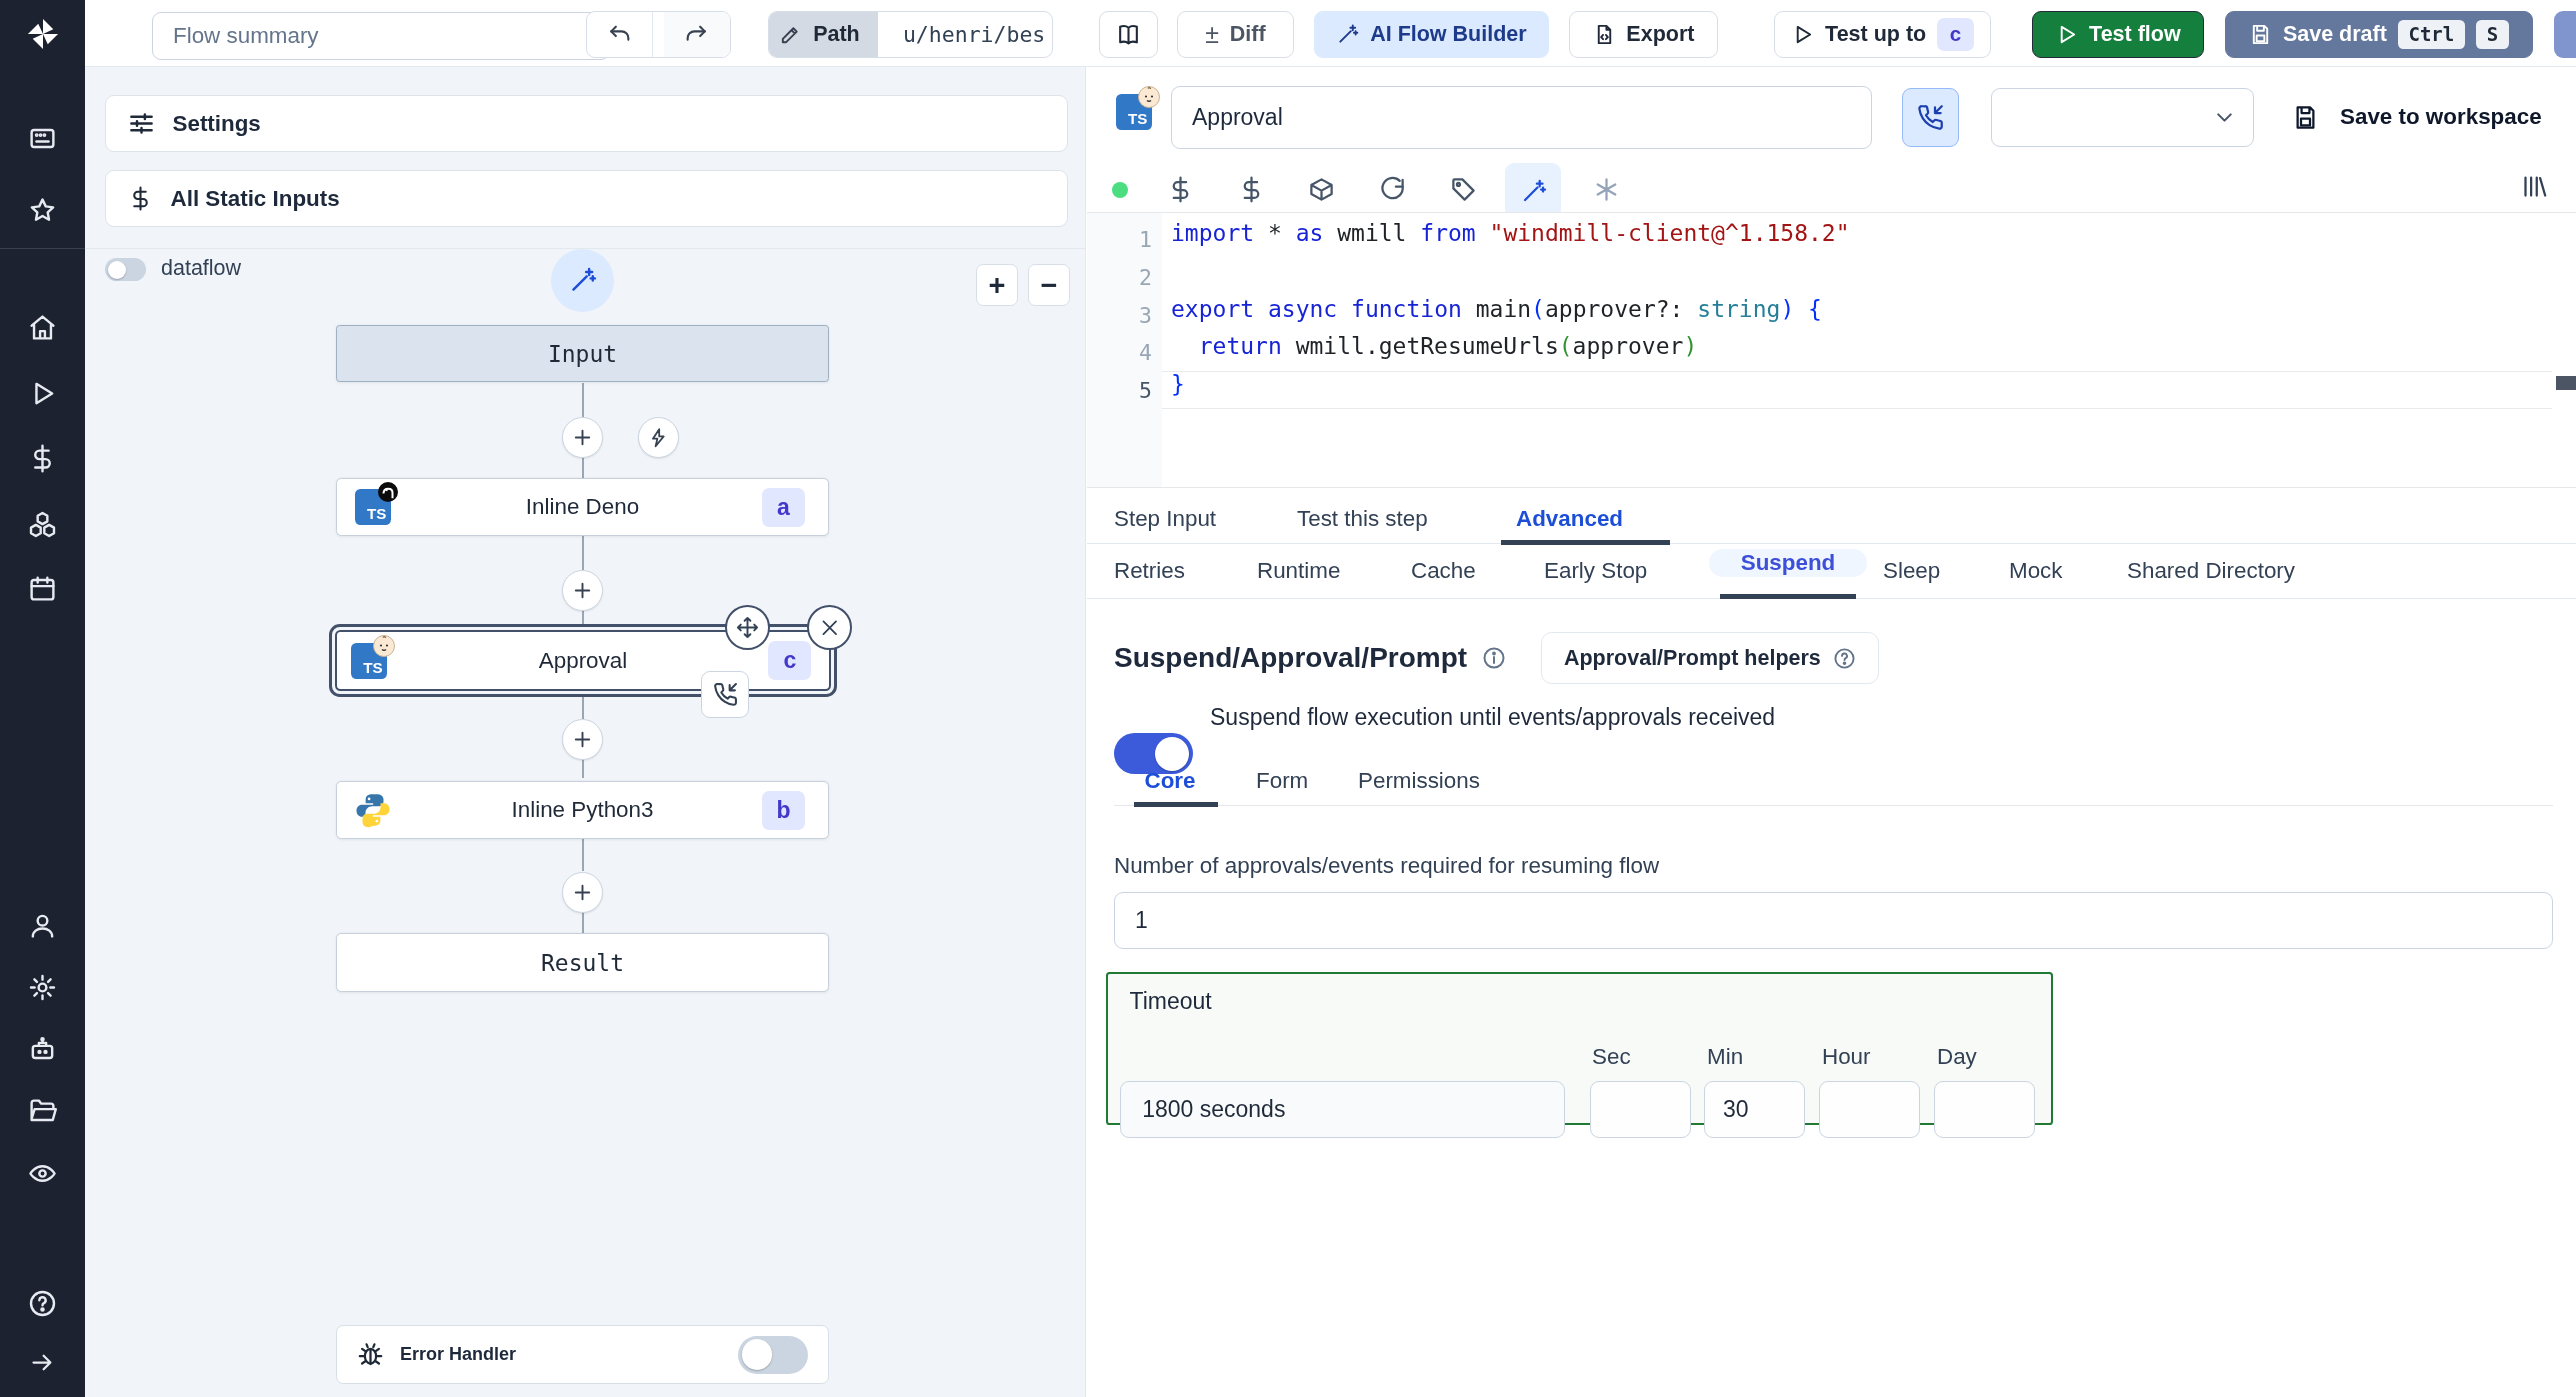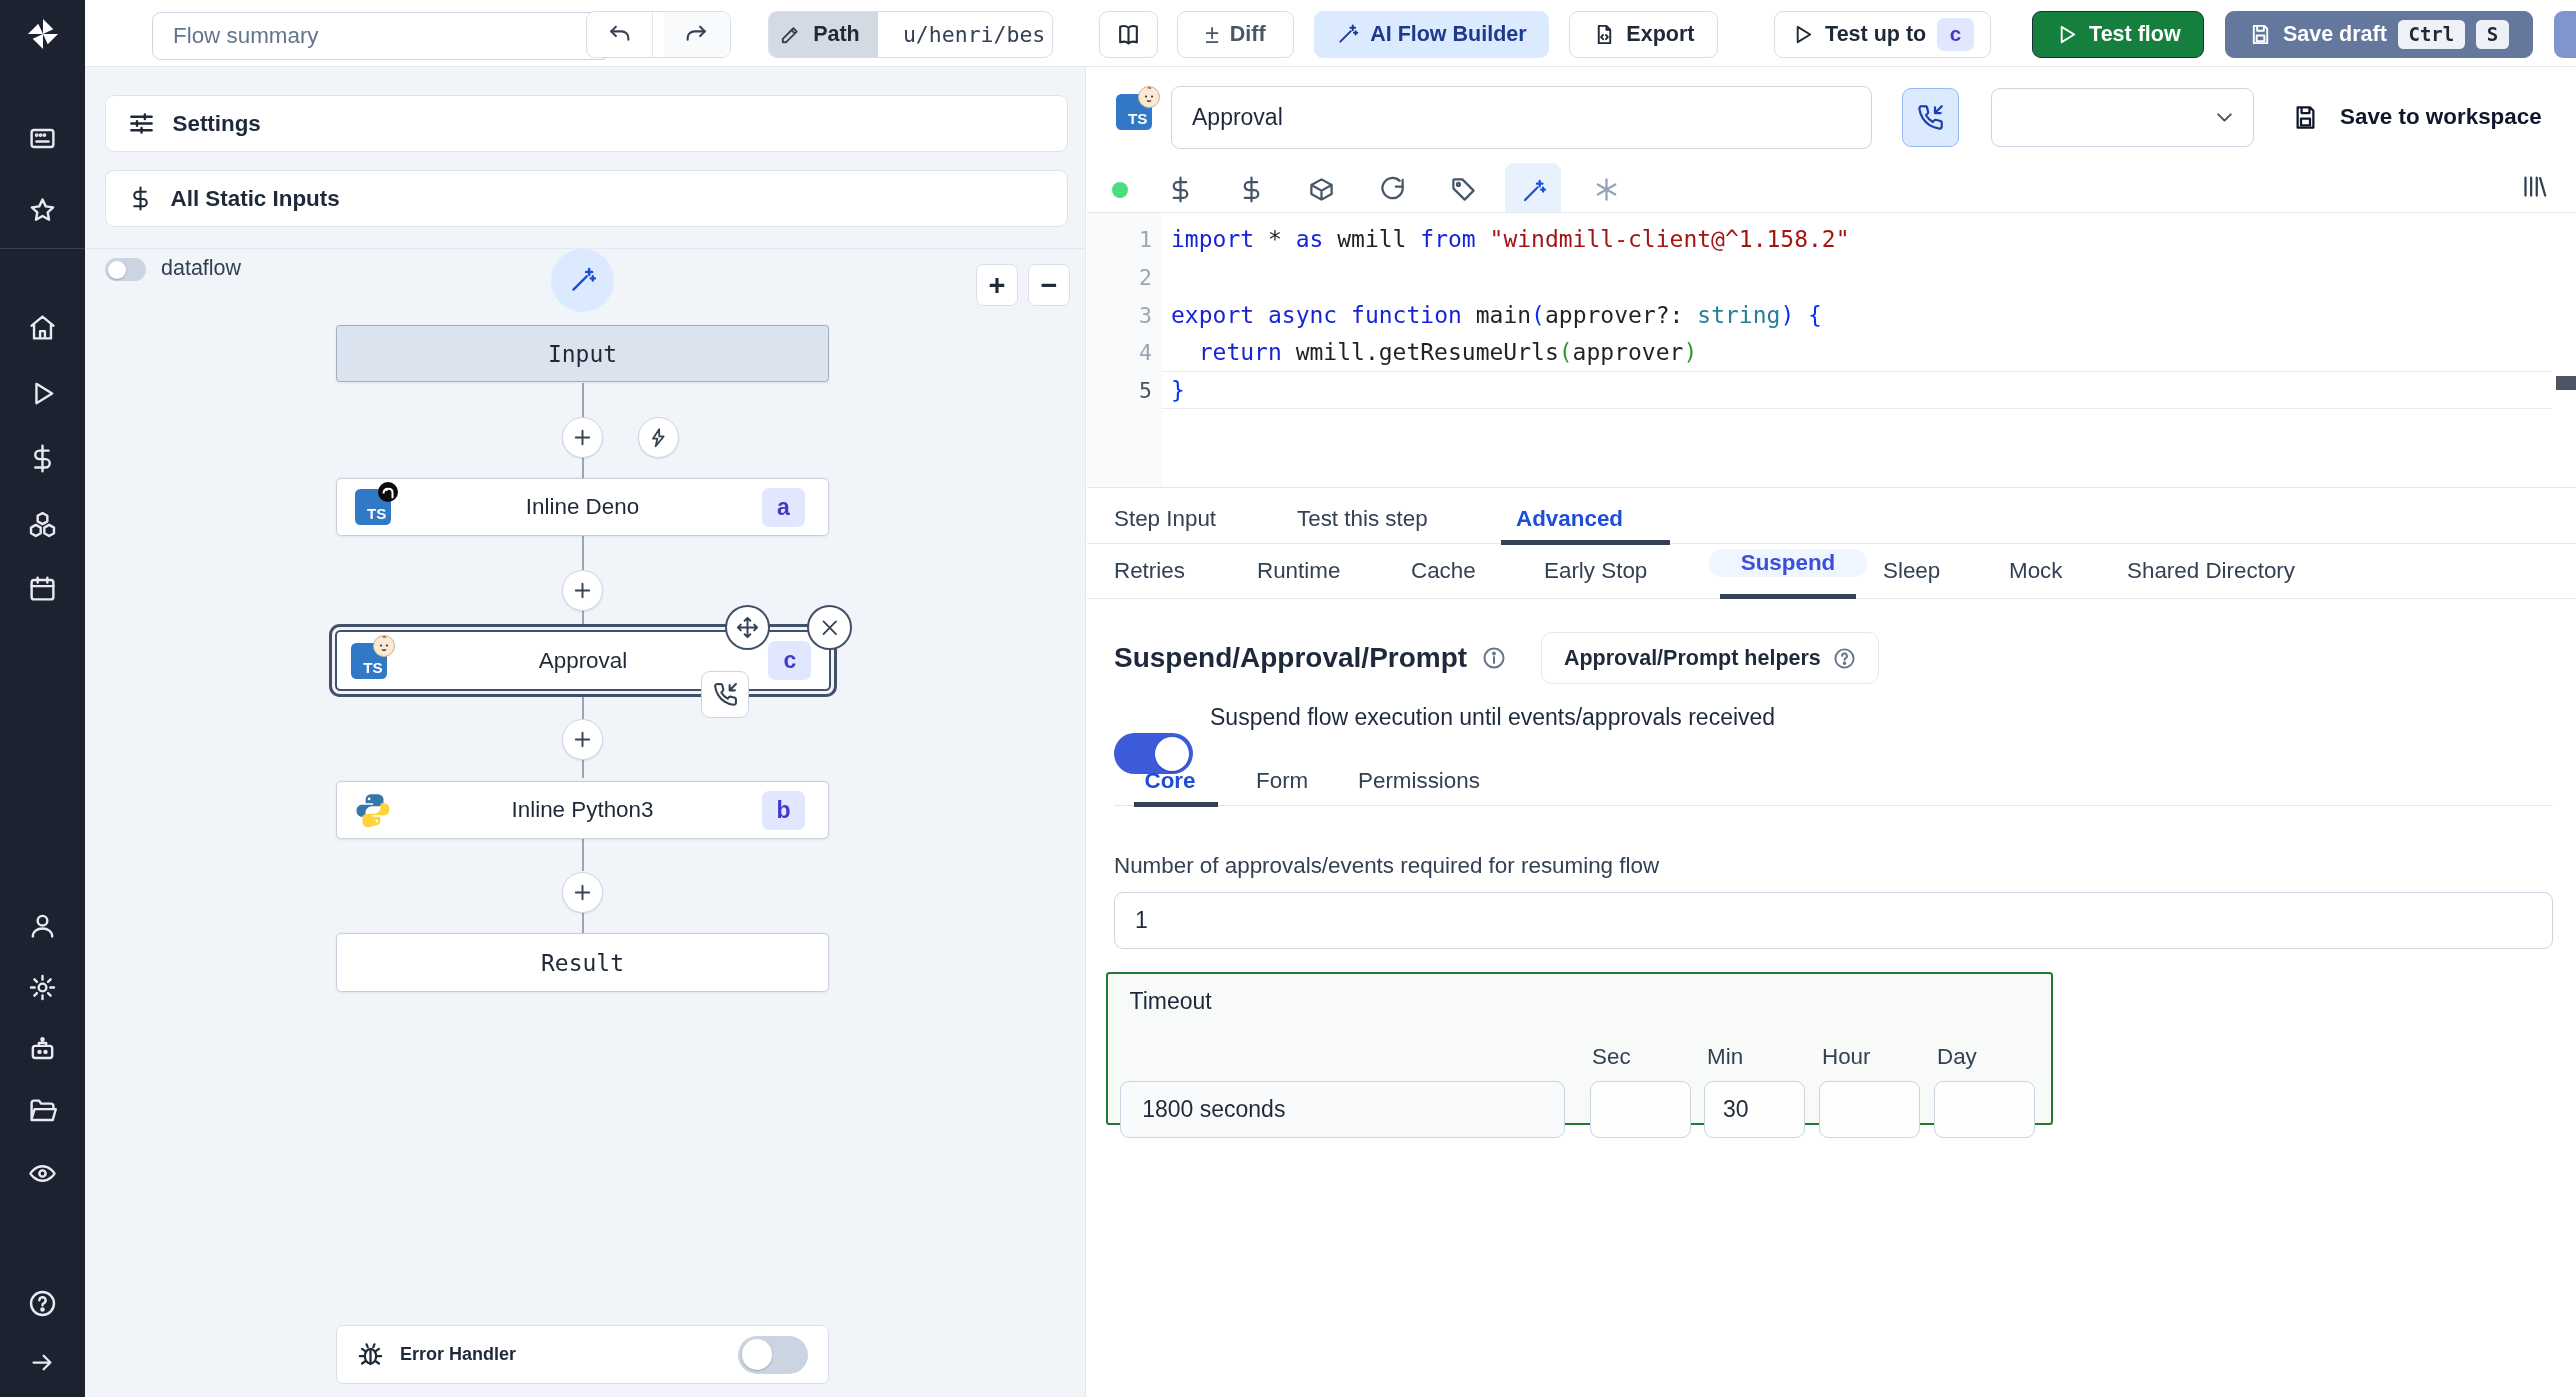--- a/index.html
+++ b/index.html
@@ -45,21 +45,21 @@
   .ts-ic span { position:absolute; right:4.5px; bottom:2.7px; color:#fff; font-weight:bold; font-size:15.2px; }
   .overlay-ic { position:absolute; right:-9px; top:-9px; width:24px; height:24px; border-radius:50%; }
   .toggle { border-radius:896px; position:relative; cursor:pointer; }
   .toggle .knob { position:absolute; border-radius:50%; background:#fff; box-shadow:0 0.9px 1.8px rgba(0,0,0,.25); }
 
   
   #rightpanel { left:1087px; top:67px; width:1489px; height:1330px; background:#fff; }
   .icon-btn { color:#475569; display:flex; align-items:center; justify-content:center; cursor:pointer; }
   .tab { position:absolute; font-size:22.4px; color:#334155; cursor:pointer; }
   .tab.active { color:#1d4ed8; }
-  .code-line { position:absolute; left:84px; height:38px; display:flex; align-items:center;
+  .code-line { position:absolute; left:84px; height:38px; display:flex; align-items:flex-start;
     font-family:"DejaVu Sans Mono",monospace; font-size:23px; white-space:pre; color:#1f2328; }
   .ln { position:absolute; left:0; width:65px; height:38px; display:flex; align-items:center;
     justify-content:flex-end; font-family:"DejaVu Sans Mono",monospace; font-size:21.5px; color:#98a6b3; }
   .tok-kw { color:#1724d6; } .tok-str { color:#a31515; } .tok-pl { color:#1f2328; }
   .tok-br1 { color:#0431fa; } .tok-br2 { color:#319331; } .tok-ty { color:#267f99; }
   .small-num-input { position:absolute; top:1075px; height:57px; background:#fdfefd;
     border:1.3px solid #cbd5e1; border-radius:9px; font-size:23px; color:#1f2937; padding:0 18px;
     outline:none; width:101px; font-family:"Liberation Sans",sans-serif; }
 </style>
 </head>

